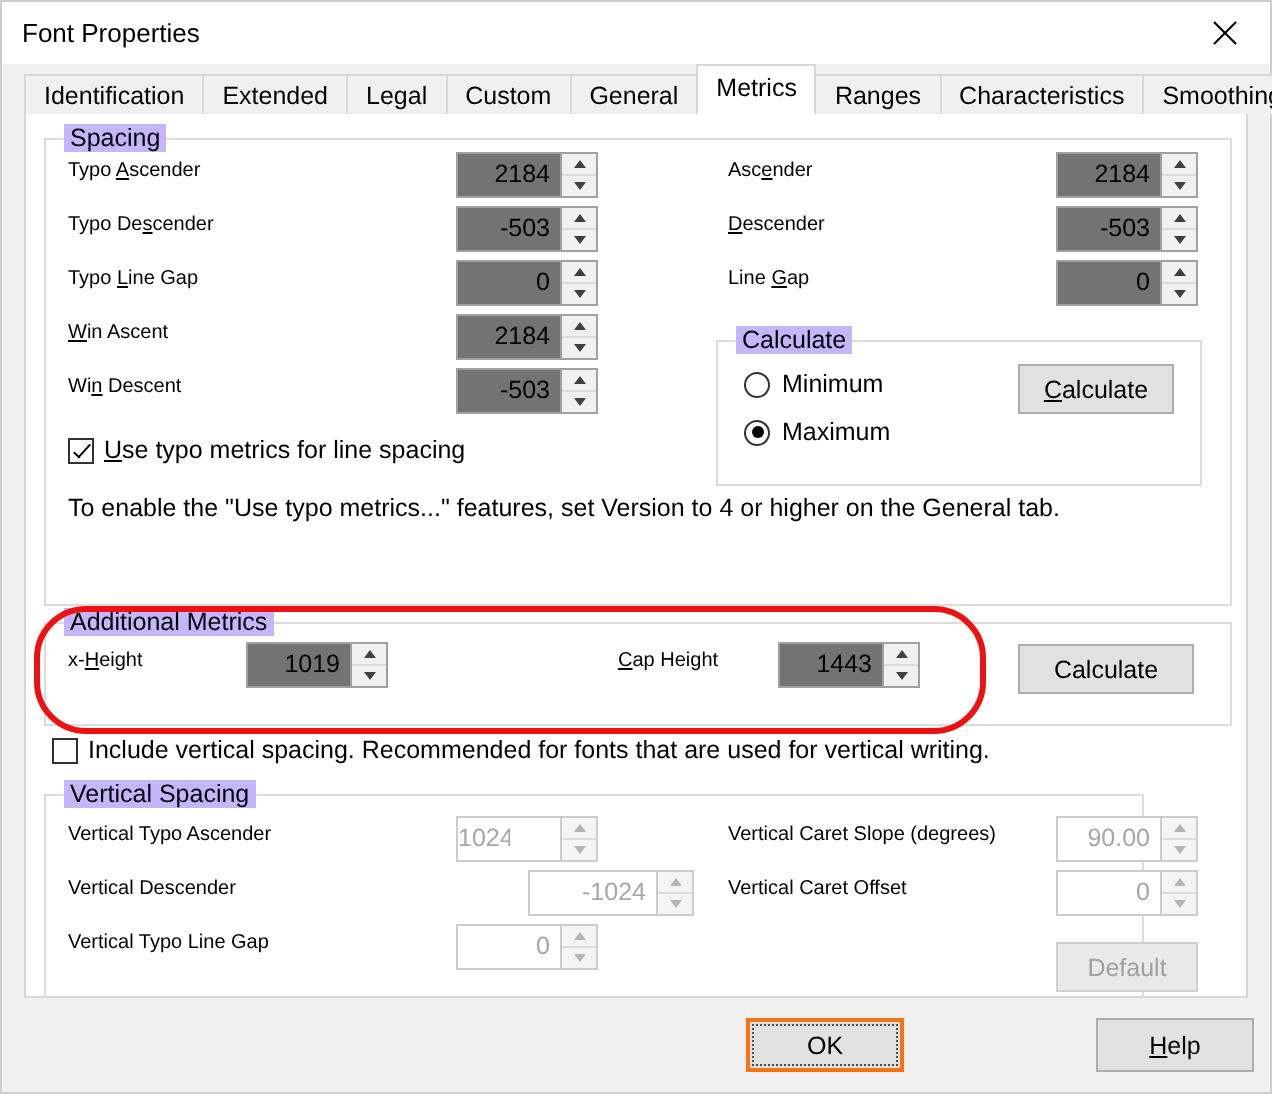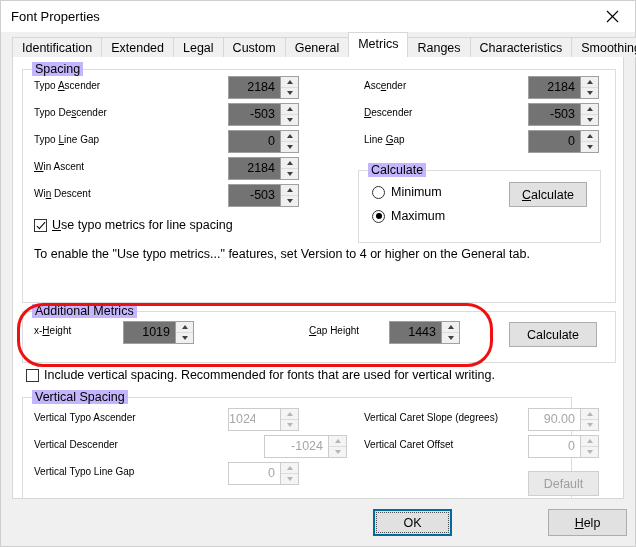--- a/index.html
+++ b/index.html
@@ -252,21 +252,21 @@
     background: #f0f0f0;
   }
   .footer .btn {
     height: 27px;
     width: 79px;
     top: 10px;
     background: #e1e1e1;
     border: 1px solid #adadad;
   }
   .btn.default {
-    border: 2px solid #0369a1;
+    border: 2px solid #f97316;
   }
   .btn.default .inner-focus {
     position: absolute;
     left: 1px; right: 1px; top: 1px; bottom: 1px;
     border: 1px dotted #4d4d4d;
     pointer-events: none;
   }
 </style>
 </head>
 <body>

